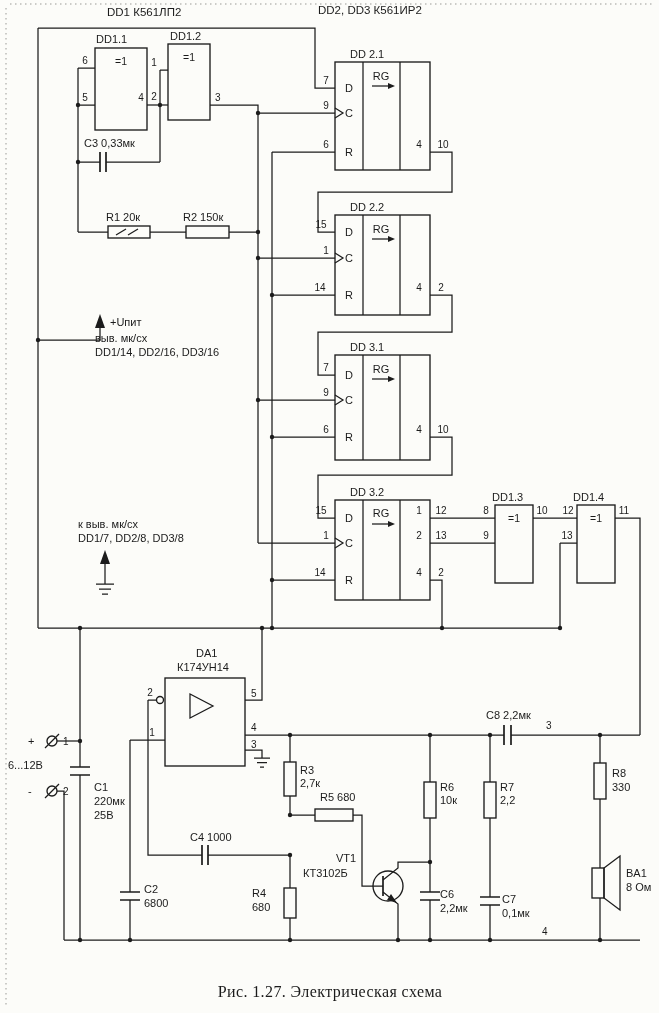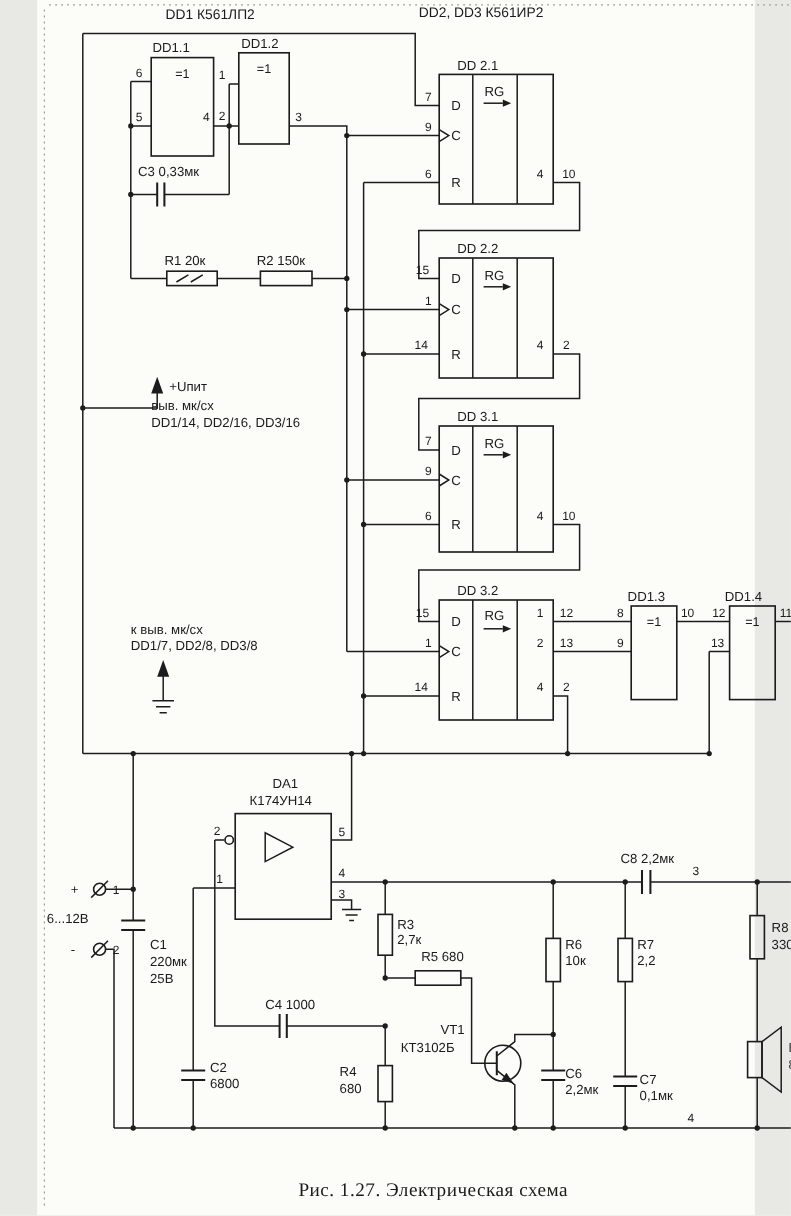--- a/index.html
+++ b/index.html
@@ -1,16 +1,16 @@
 <!DOCTYPE html>
 <html><head>
 <meta charset="utf-8">
 <style>
   html,body{margin:0;padding:0;background:#e8e8e4;}
-  .page{width:598px;height:1013px;background:#fcfcf9;position:relative;margin:0 auto;
+  .page{width:659px;height:1013px;background:#fcfcf9;position:relative;margin:0 auto;
         font-family:"Liberation Sans",sans-serif;}
   svg{display:block;}
   svg text{fill:#1b1b1b;font-family:"Liberation Sans",sans-serif;}
   .s10{font-size:10px;}
   .s105{font-size:10.5px;}
   .s11{font-size:11px;}
   .s115{font-size:11.5px;}
   .cap{font-size:16px;font-family:"Liberation Serif",serif;letter-spacing:.4px;}
   .wire{stroke:#1c1c1c;stroke-width:1.25;fill:none;}
   .box{stroke:#1c1c1c;stroke-width:1.35;fill:none;}

